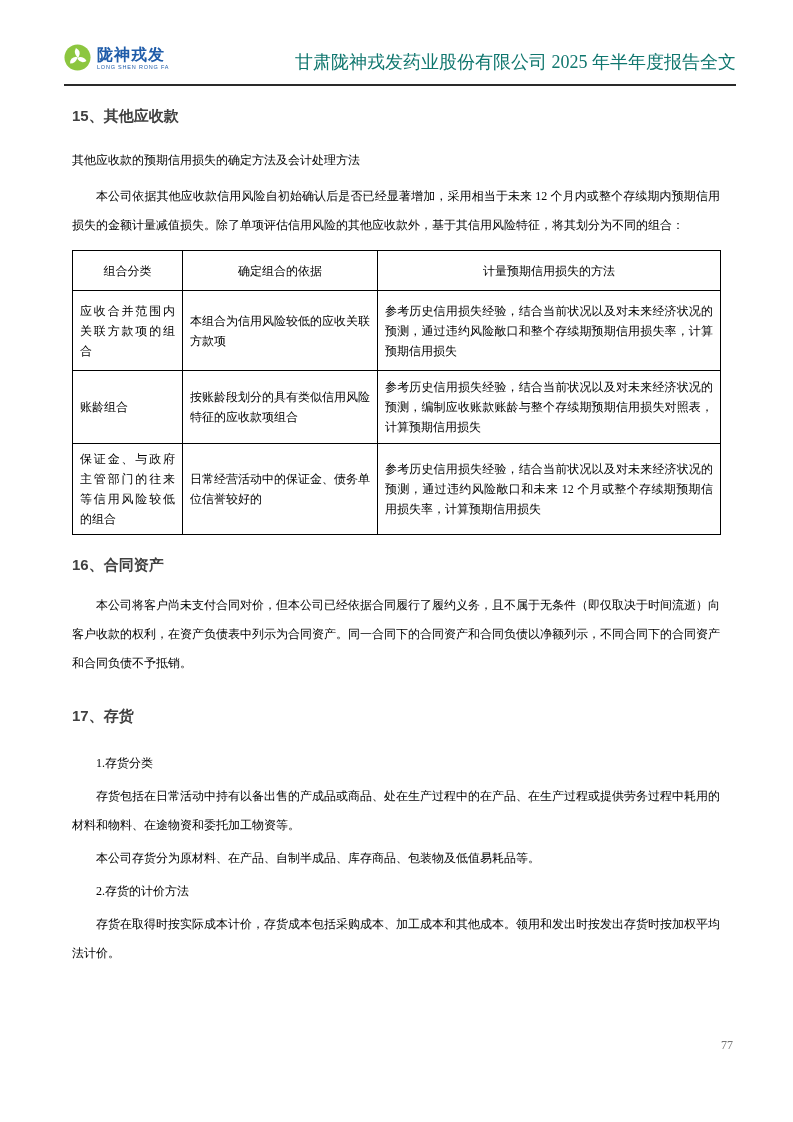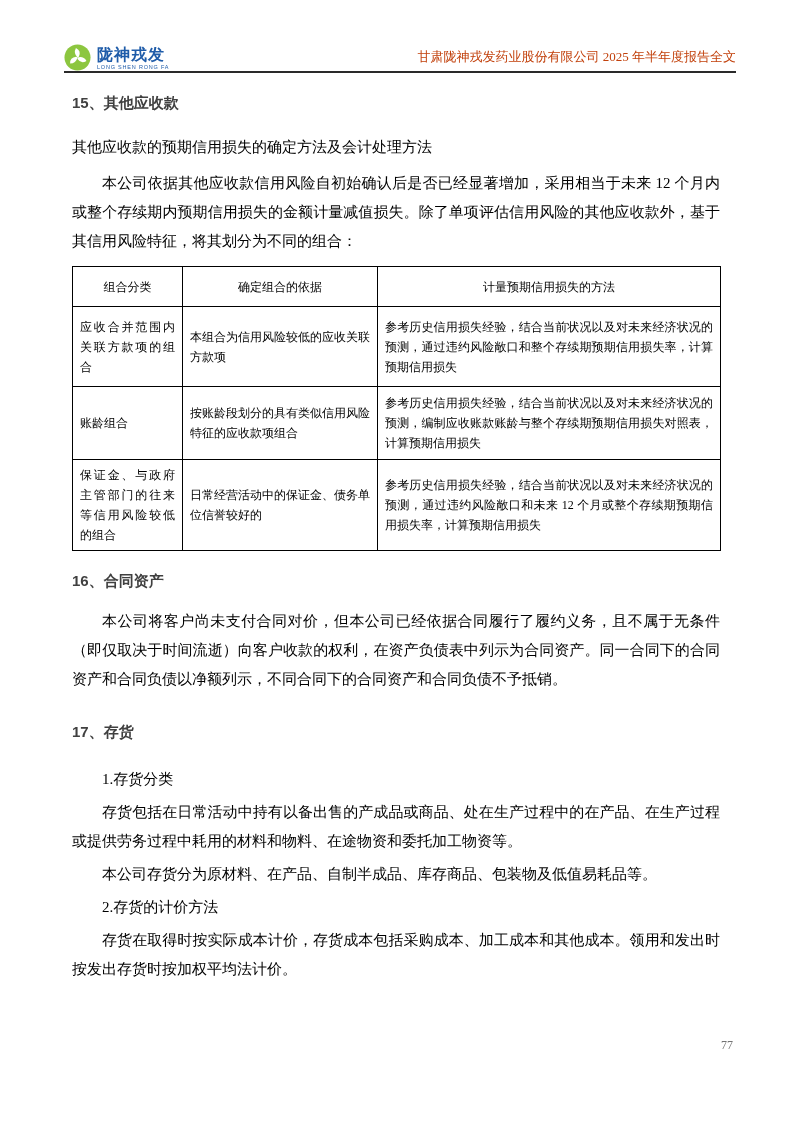--- a/index.html
+++ b/index.html
@@ -12,23 +12,23 @@
     background: #ffffff;
     font-family: "Liberation Serif", "DejaVu Serif", serif;
     color: #000000;
     overflow: hidden;
   }
 
   
   .page-header {
     display: flex;
     justify-content: space-between;
-    align-items: center;
+    align-items: flex-end;
     margin: 0 57px 0 64px;
-    padding: 44px 0 0 0;
+    padding: 44px 0 13px 0;
     border-bottom: 2px solid #2a2a2a;
   }
   .logo { display: flex; align-items: center; gap: 6px; }
   .logo-circle { width: 27px; height: 27px; display: block; }
   .logo-text { display: flex; flex-direction: column; justify-content: center; }
   .logo-cn {
     font-family: "Liberation Sans", sans-serif;
     font-weight: bold;
     font-size: 16px;
     line-height: 17px;
@@ -37,44 +37,44 @@
   }
   .logo-en {
     font-family: "Liberation Sans", sans-serif;
     font-size: 5.5px;
     letter-spacing: 0.8px;
     color: #1f5ca9;
     margin-top: 1px;
     white-space: nowrap;
   }
   .doc-title {
-    font-size: 13px;
+    font-size: 18px;
     line-height: 16px;
     padding-bottom: 1px;
-    color: #c2410c;
+    color: #0f766e;
     white-space: nowrap;
   }
 
   
   .content { margin: 0 73px 0 72px; }
 
   .sec-heading {
     font-family: "Liberation Sans", sans-serif;
     font-weight: bold;
     font-size: 15px;
     line-height: 17px;
     margin: 0;
     color: #404040;
   }
   #h15 { margin-top: 21px; }
   #h16 { margin-top: 21px; }
   #h17 { margin-top: 29px; }
 
   .body-p {
-    font-size: 15px;
+    font-size: 12px;
     line-height: 29px;
     text-align: justify;
     margin: 0;
   }
   .indent { text-indent: 2em; }
   .mt-intro { margin-top: 22px; }
   .mt-para  { margin-top: 7px; }
   .mt-p16   { margin-top: 18px; }
   .mt-p16b  { margin-top: 5px; }
   .mt-item  { margin-top: 25px; }

